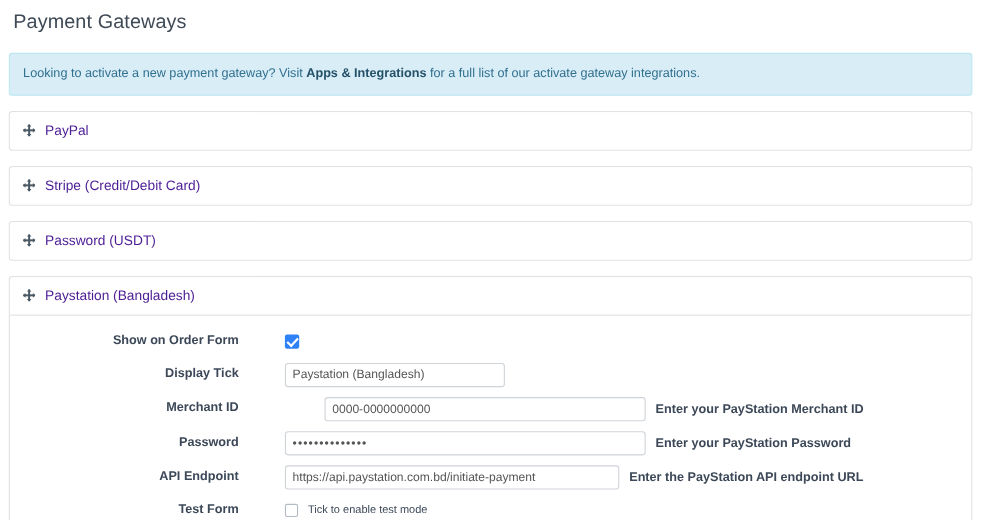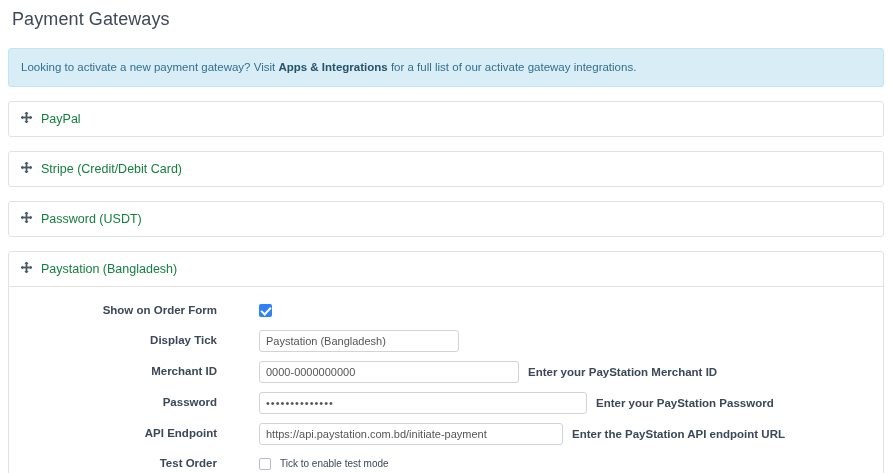--- a/index.html
+++ b/index.html
@@ -47,22 +47,23 @@
   }
   .panel {
     border: 1px solid #e2e2e2;
     border-radius: 3px;
     background: #fff;
     margin-bottom: 14px;
   }
   .panel-head {
     padding: 10px 12px;
     font-size: 12.5px;
-    color: #15803d;
+    color: #4c1d95;
     display: flex;
+    align-items: center;
     gap: 9px;
     cursor: pointer;
     background: #fff;
     border-radius: 3px;
   }
   .drag-icon {
     display: inline-block;
     width: 11px;
     height: 11px;
     position: relative;
@@ -102,21 +103,21 @@
     border: 1px solid #cfd4d9;
     border-radius: 3px;
     font-size: 11px;
     padding: 2px 6px;
     color: #555;
     font-family: "Liberation Sans", sans-serif;
     background: #fff;
     outline: none;
   }
   input.w-short { width: 200px; }
-  input.w-mid { width: 260px; }
+  input.w-mid { width: 292px; margin-left: 36px; }
   input.w-long { width: 304px; }
   .pwd-mask {
     width: 328px;
     height: 22px;
     border: 1px solid #cfd4d9;
     border-radius: 3px;
     font-size: 11px;
     padding: 3px 6px;
     color: #555;
     background: #fff;
@@ -277,21 +278,21 @@
 
         <div class="form-row">
           <div class="form-label">API Endpoint</div>
           <div class="form-control">
             <input class="w-long" type="text" value="https://api.paystation.com.bd/initiate-payment" style="">
             <span class="help-text">Enter the PayStation API endpoint URL</span>
           </div>
         </div>
 
         <div class="form-row">
-          <div class="form-label">Test Order</div>
+          <div class="form-label">Test Form</div>
           <div class="form-control">
             <span class="checkbox-empty"></span>
             <span class="inline-check-label">Tick to enable test mode</span>
           </div>
         </div>
 
       </div>
     </div>
 
   </div>

